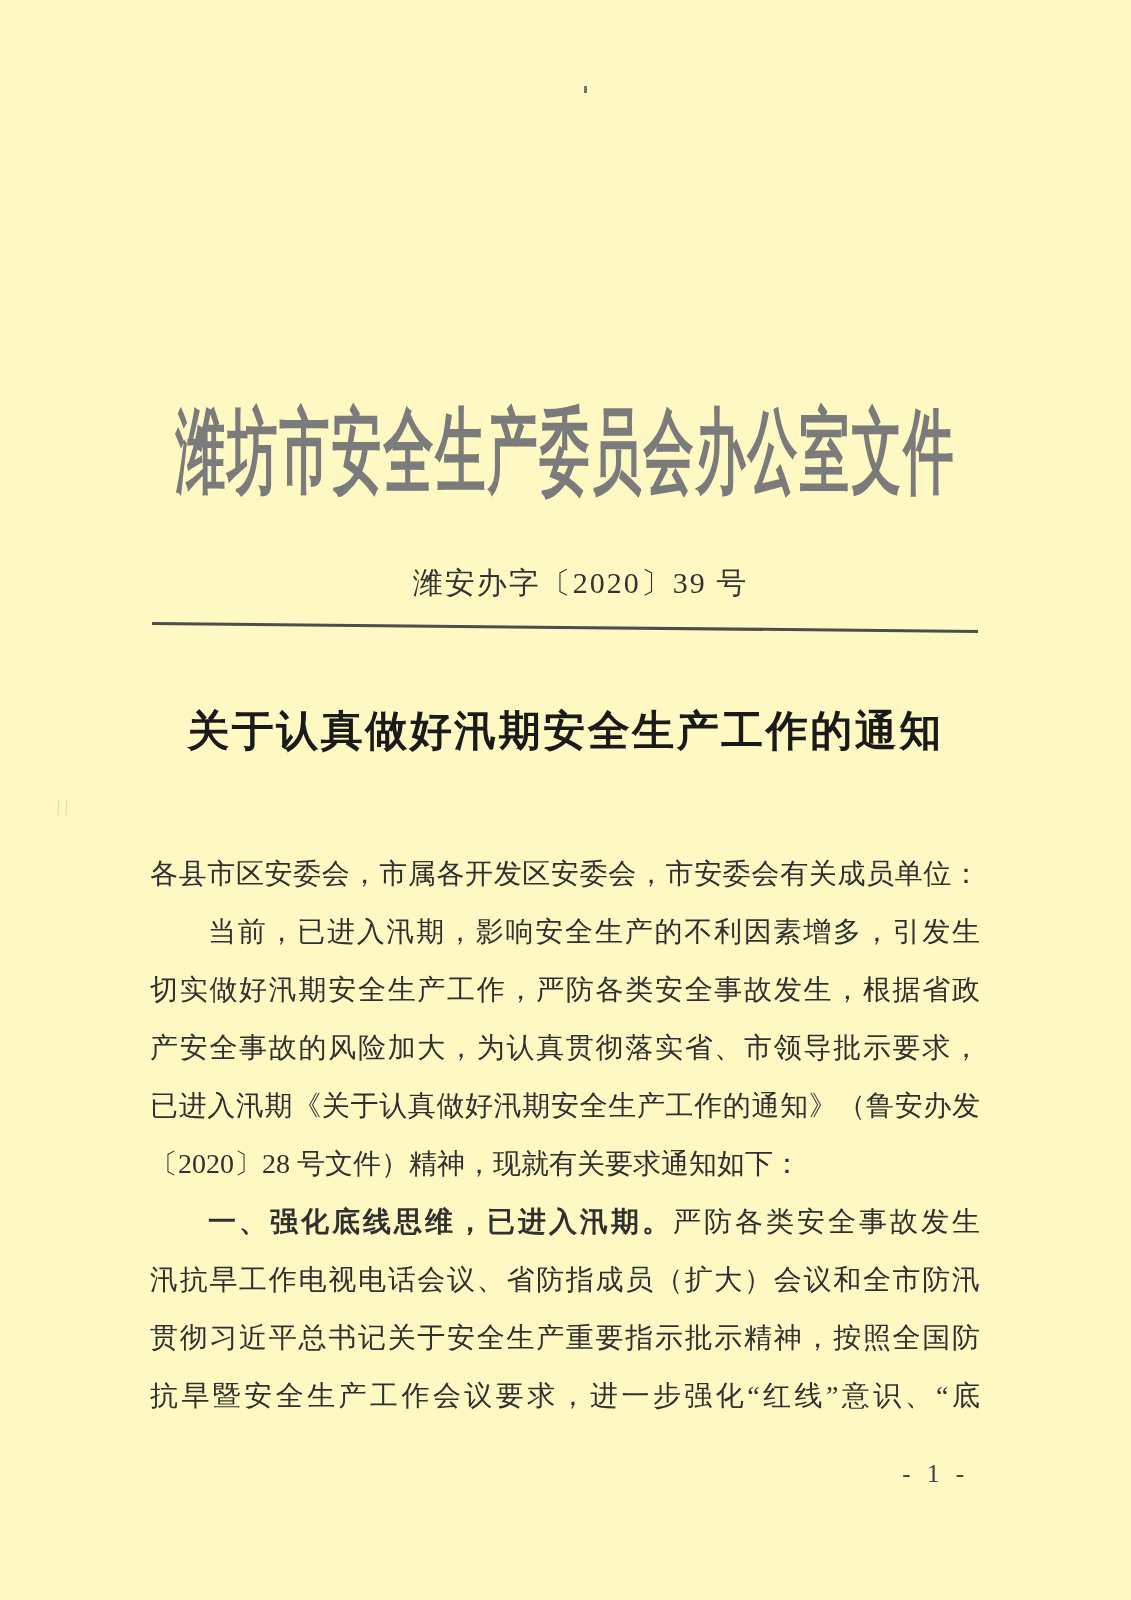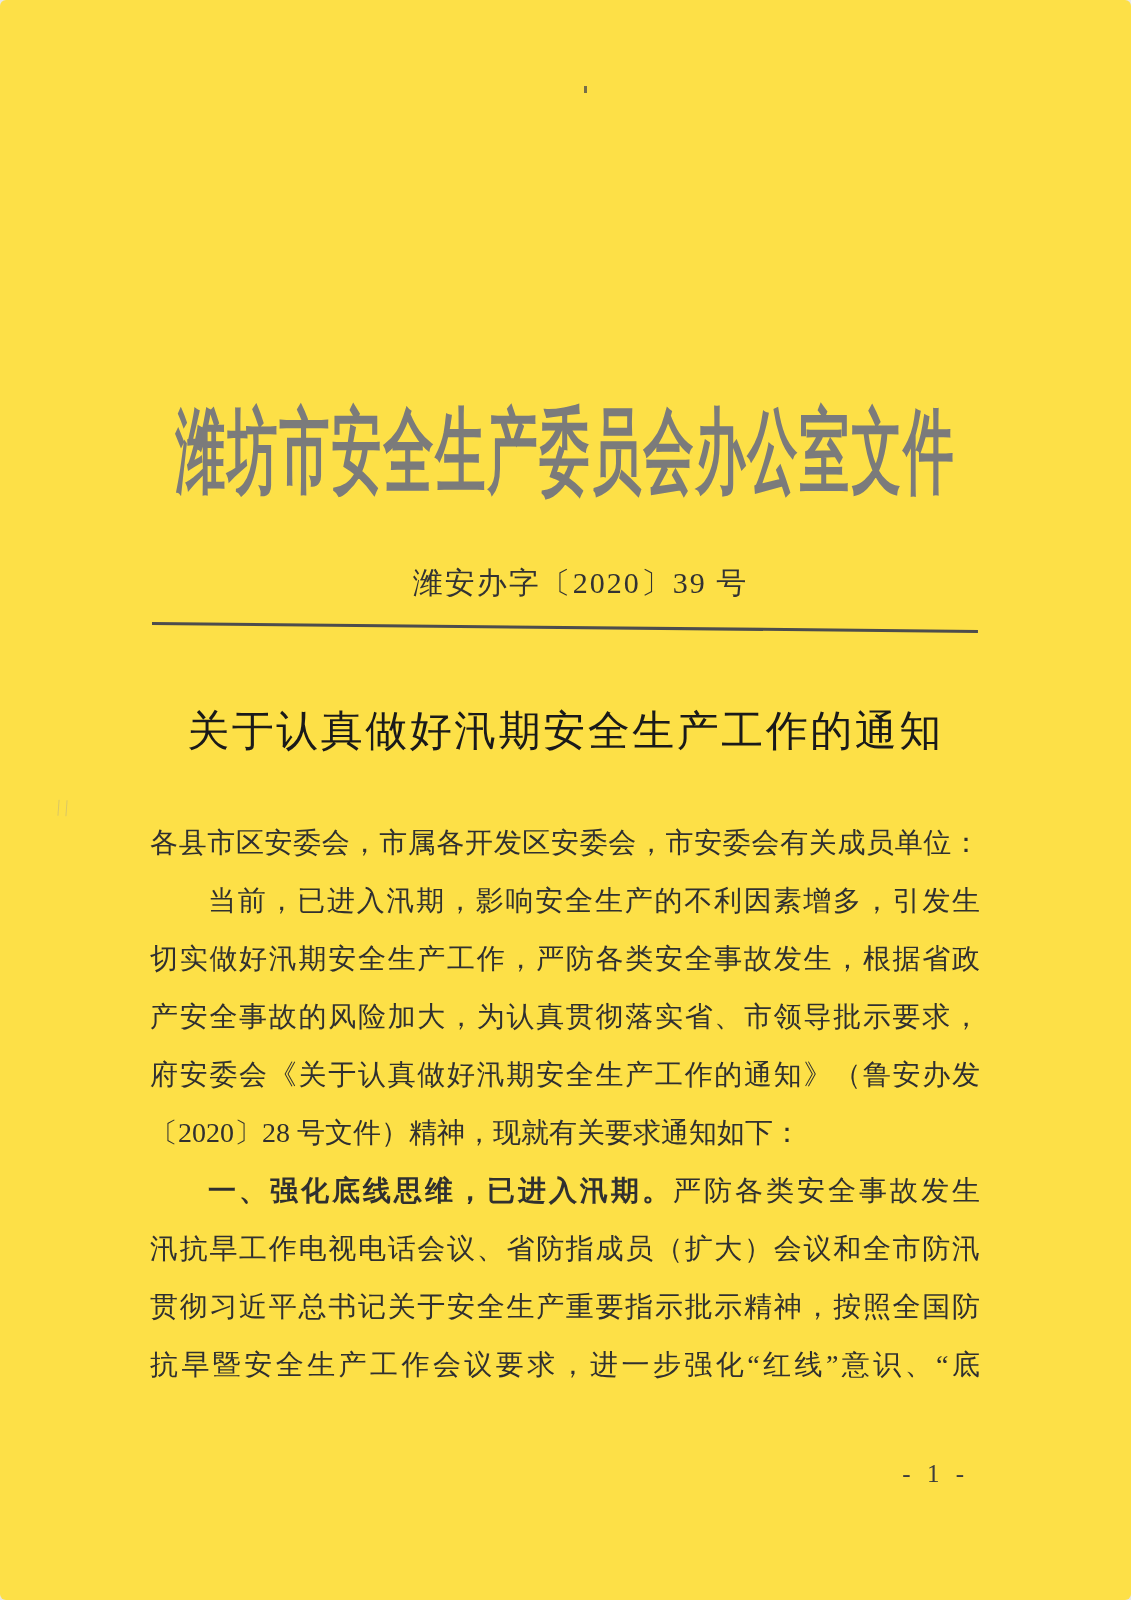--- a/index.html
+++ b/index.html
@@ -73,29 +73,29 @@
     transform-origin: left center;
   }
 
   
   .doc-title {
     position: absolute;
     left: 0; top: 703px;
     width: 100%;
     text-align: center;
     font-size: 42px;
-    font-weight: normal;
+    font-weight: bold;
     letter-spacing: 2.5px;
     white-space: nowrap;
   }
 
   
   .body-text {
     position: absolute;
-    left: 150px; top: 814px;
+    left: 150px; top: 845px;
     width: 830px;
   }
   .body-line {
     height: 58px;
     line-height: 58px;
     font-size: 28px;
     text-align: justify;
     text-justify: inter-character;
   }
   .body-line.justify { text-align-last: justify; }
@@ -110,41 +110,41 @@
     position: absolute;
     right: 162px; top: 1460px;
     font-size: 25px;
     letter-spacing: 5px;
     white-space: nowrap;
   }
 </style>
 </head>
 <body>
 
-<div class="page" style="background: #fde047; border-radius: 6px;">
+<div class="page" style="background: #fef9c3;">
 
   <div class="artifact-dot"></div>
   <div class="artifact-smudge"></div>
 
   <div class="doc-header">
     <span class="agency" style="color: rgb(123, 123, 123);">潍坊市安全生产委员会办公室文件</span>
   </div>
 
   <div class="doc-number" style="color: rgb(51, 51, 51); margin-left: 15px;">潍安办字〔2020〕39 号</div>
 
   <div class="rule" style="background: rgb(77, 77, 77);"></div>
 
   <div class="doc-title" style="color: rgb(26, 26, 26);">关于认真做好汛期安全生产工作的通知</div>
 
   <div class="body-text" style="color: rgb(48, 48, 48);">
       <div class="body-line justify"><span class="seg">各县市区安委会，市属各开发区安委会，市安委会有关成员单位：</span></div>
       <div class="body-line justify indent"><span class="seg">当前，已进入汛期，影响安全生产的不利因素增多，引发生</span></div>
       <div class="body-line justify"><span class="seg">切实做好汛期安全生产工作，严防各类安全事故发生，根据省政</span></div>
       <div class="body-line justify"><span class="seg">产安全事故的风险加大，为认真贯彻落实省、市领导批示要求，</span></div>
-      <div class="body-line justify"><span class="seg">府安委会《关于认真做好汛期安全生产工作的通知》（鲁安办发</span></div>
+      <div class="body-line justify"><span class="seg">已进入汛期《关于认真做好汛期安全生产工作的通知》（鲁安办发</span></div>
       <div class="body-line"><span class="seg">〔2020〕28 号文件）精神，现就有关要求通知如下：</span></div>
       <div class="body-line justify indent"><span class="seg seg-bold">一、强化底线思维，已进入汛期。</span><span class="seg">严防各类安全事故发生</span></div>
       <div class="body-line justify"><span class="seg">汛抗旱工作电视电话会议、省防指成员（扩大）会议和全市防汛</span></div>
       <div class="body-line justify"><span class="seg">贯彻习近平总书记关于安全生产重要指示批示精神，按照全国防</span></div>
       <div class="body-line justify"><span class="seg">抗旱暨安全生产工作会议要求，进一步强化“红线”意识、“底</span></div>
     </div>
 
   <div class="page-number" style="color: rgb(61, 61, 61);">- 1 -</div>
 
 </div>

